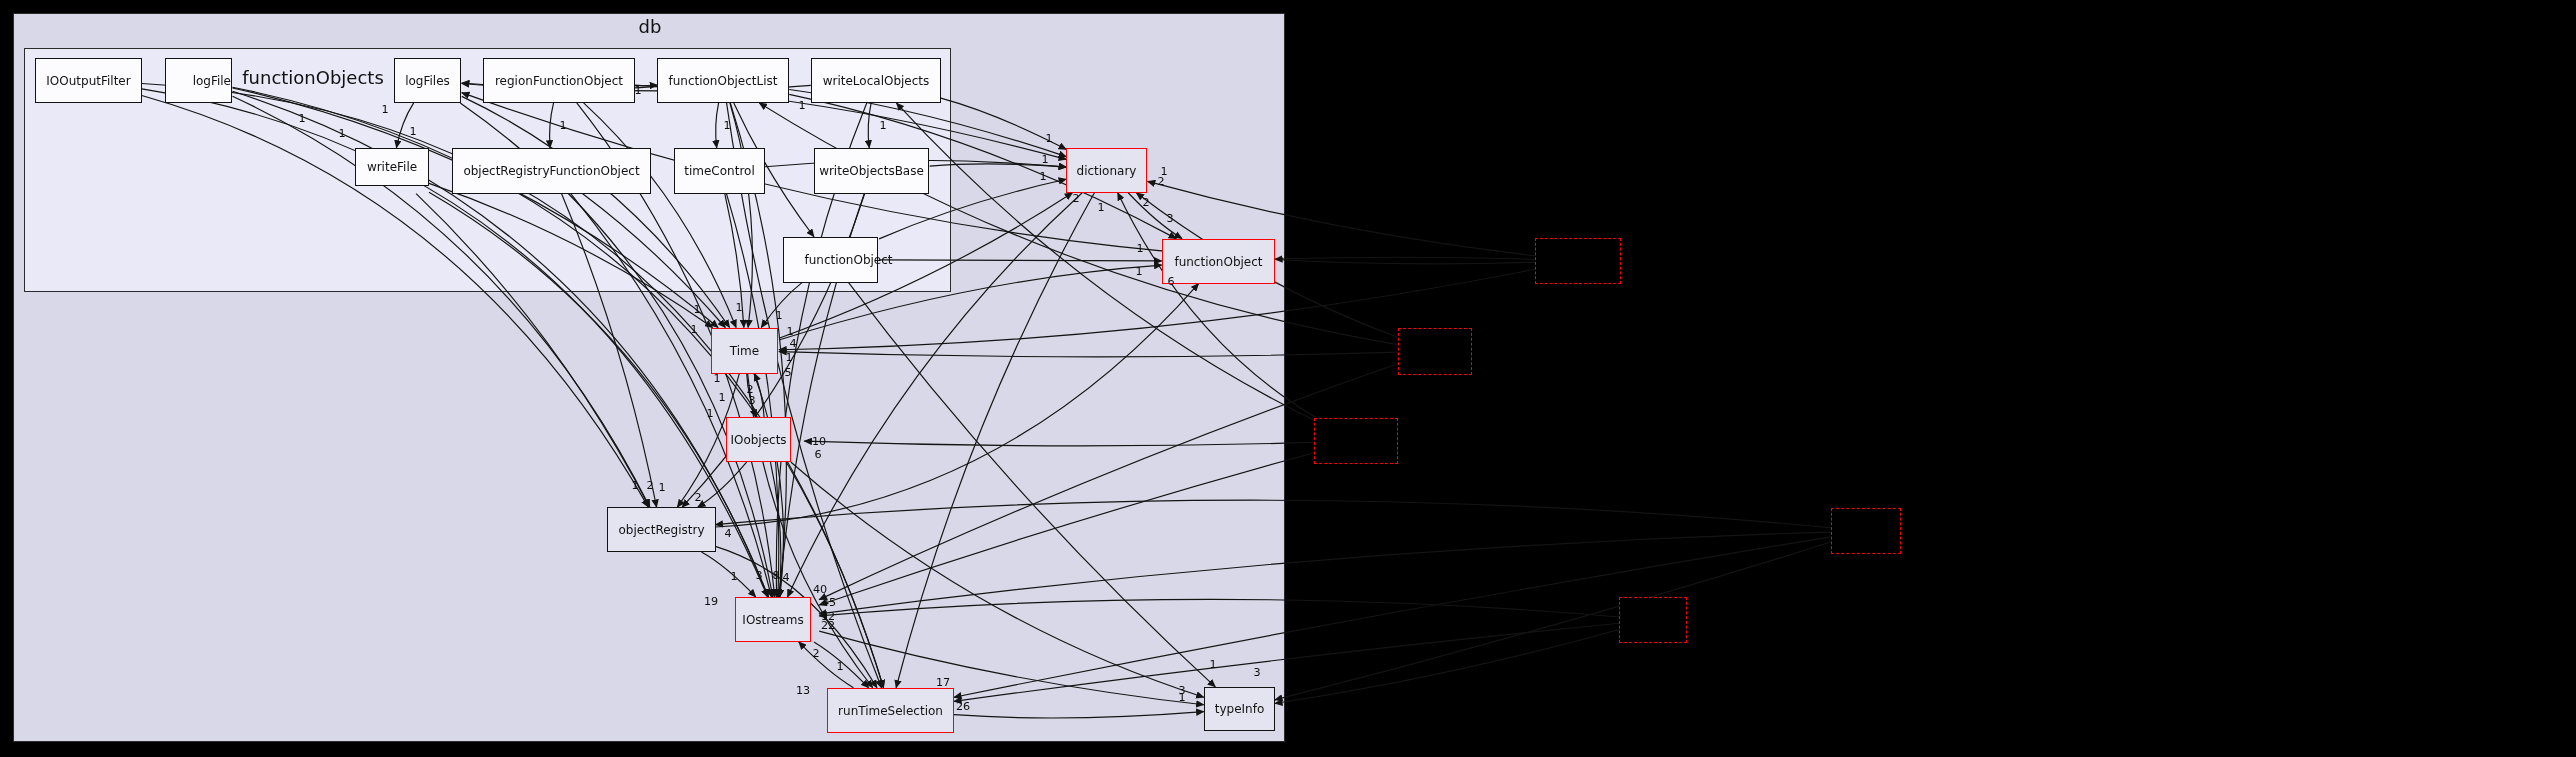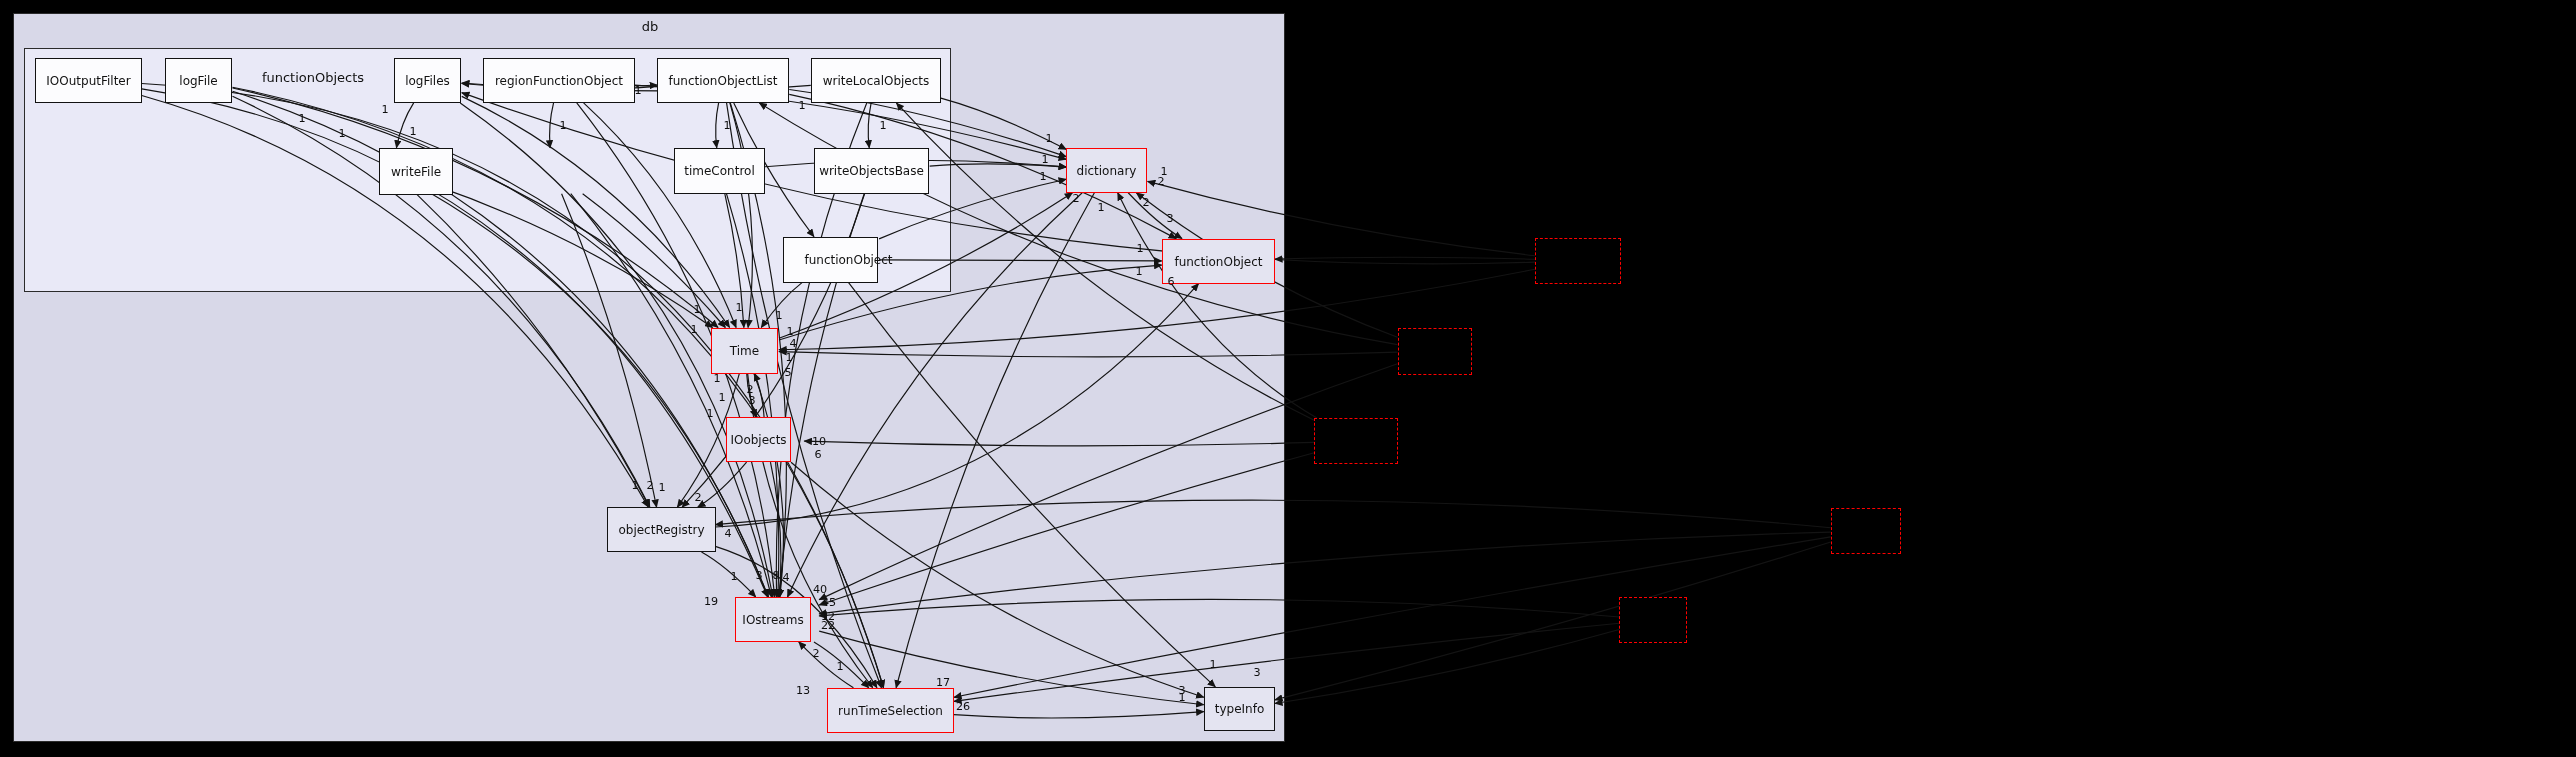--- a/index.html
+++ b/index.html
@@ -1,19 +1,19 @@
 <!DOCTYPE html>
 <html style="font-size:15px"><head>
 <meta charset="utf-8">
 <style>
   html,body{margin:0;padding:0;background:#000;}
   #stage{position:relative;width:2576px;height:757px;background:#000;overflow:hidden;
          font-family:"DejaVu Sans","Liberation Sans",sans-serif;}
   .cluster{position:absolute;box-sizing:border-box;border:0.9px solid #2b2b2b;z-index:1;}
-  .cluster-label{position:absolute;transform:translate(-50%,-50%);font-size:13px;color:#111;
+  .cluster-label{position:absolute;transform:translate(-50%,-50%);font-size:18px;color:#111;
                  z-index:4;white-space:nowrap;}
   #edge-layer{position:absolute;left:0;top:0;z-index:2;}
   .node{position:absolute;display:flex;align-items:center;justify-content:center;
         box-sizing:border-box;font-size:12px;color:#121212;z-index:3;white-space:nowrap;cursor:pointer;}
   .node.plain{background:#fcfcfe;border:1.3px solid #121212;}
   .node.red{background:#e4e4f1;border:1.9px solid #fe0000;}
   .node.outer{background:#e4e4f1;border:1.3px solid #121212;}
   .node.ext{background:#000;border:1.9px dashed #fe0000;}
   .edge-label{position:absolute;transform:translate(-50%,-50%);font-size:11.2px;color:#0e0e0e;
               z-index:4;white-space:nowrap;}
@@ -113,37 +113,40 @@
         <path d="M 1730.0 672.7 Q 1548.2 723.7 1362.0 751.8" fill="none" stroke="#141414" stroke-width="1.25" marker-end="url(#arrow)"></path>
       </g>
   </svg>
 <div class="cluster" style="left: 13px; top: 13px; width: 1272px; height: 729px; background: rgb(216, 216, 232);"></div>
     <div class="cluster-label" style="left: 650px; top: 26px;">db</div>
     <div class="cluster" style="left: 24px; top: 48px; width: 927px; height: 244px; background: rgb(233, 233, 247);"></div>
     <div class="cluster-label" style="left: 313px; top: 77px;">functionObjects</div>
     <div class="node plain" style="left: 35px; top: 58px; width: 107px; height: 45px;">
       <span>IOOutputFilter</span>
     </div>
-    <div class="node plain" style="left: 165px; top: 58px; width: 67px; height: 45px;">
+    <div class="node plain" style="left: 165px; top: 58px; width: 67px; height: 45px; justify-content: flex-end;">
       <span>logFile</span>
     </div>
     <div class="node plain" style="left: 394px; top: 58px; width: 67px; height: 45px;">
       <span>logFiles</span>
     </div>
     <div class="node plain" style="left: 483px; top: 58px; width: 152px; height: 45px;">
       <span>regionFunctionObject</span>
     </div>
     <div class="node plain" style="left: 657px; top: 58px; width: 132px; height: 45px;">
       <span>functionObjectList</span>
     </div>
     <div class="node plain" style="left: 811px; top: 58px; width: 130px; height: 45px;">
       <span>writeLocalObjects</span>
     </div>
-    <div class="node plain" style="left: 355px; top: 148px; width: 74px; height: 47px; margin-left: 24px;">
+    <div class="node plain" style="left: 355px; top: 148px; width: 74px; height: 38px;">
       <span>writeFile</span>
+    </div>
+    <div class="node plain" style="left: 452px; top: 148px; width: 199px; height: 46px;">
+      <span>objectRegistryFunctionObject</span>
     </div>
     <div class="node plain" style="left: 674px; top: 148px; width: 91px; height: 46px;">
       <span>timeControl</span>
     </div>
     <div class="node plain" style="left: 814px; top: 148px; width: 115px; height: 46px;">
       <span>writeObjectsBase</span>
     </div>
     <div class="node plain" style="left: 783px; top: 237px; width: 95px; height: 46px; padding-left: 36px;">
       <span>functionObject</span>
     </div>

